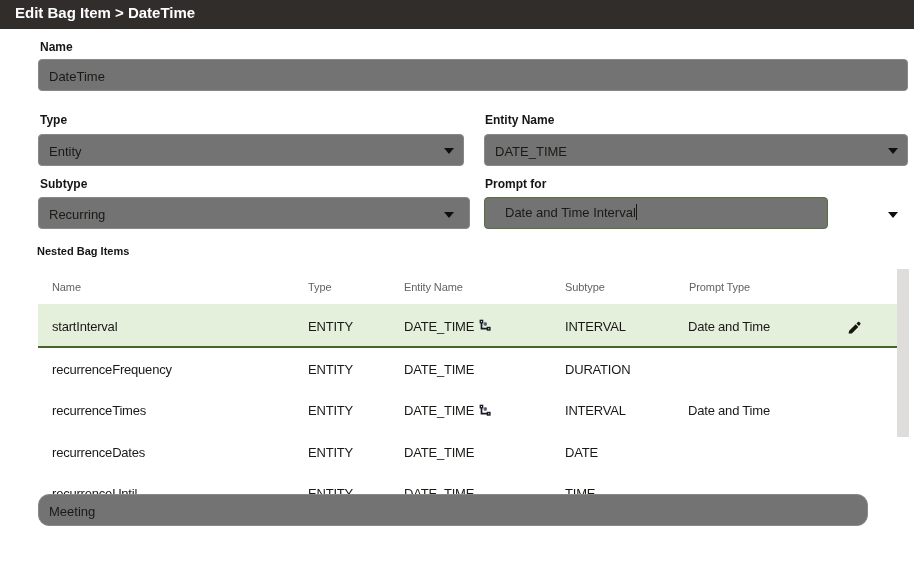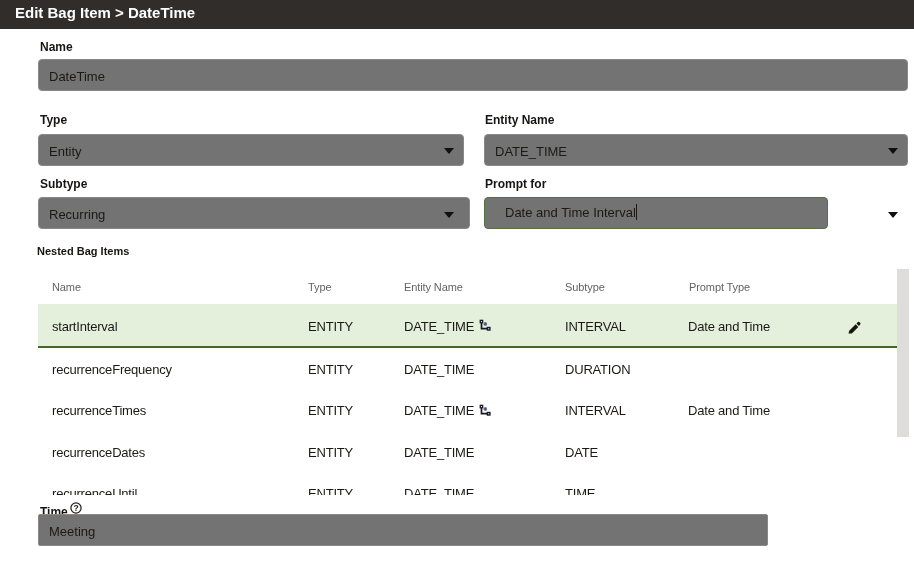--- a/index.html
+++ b/index.html
@@ -107,13 +107,13 @@
   </div>
 </div>
 
 <div class="abs" style="left:897px; top:269px; width:12px; height:168px; background:#dedddc;"></div>
 
 <div class="abs lbl" style="left:40px; top:505px;">Time</div>
 <svg class="abs" style="left:70px; top:502px;" width="12" height="12" viewBox="0 0 12 12">
   <circle cx="6" cy="6" r="5.1" fill="none" stroke="#1a1916" stroke-width="1.2"></circle>
   <text x="6" y="9" font-size="8.5" font-weight="bold" font-family="Liberation Sans, sans-serif" text-anchor="middle" fill="#1a1916">?</text>
 </svg>
-<div class="abs inp" style="left:38px; top:514px; width:730px; border-radius:2px;">Meeting</div>
+<div class="abs inp" style="left:38px; top:494px; width:830px; border-radius:11px;">Meeting</div>
 
 </body></html>

